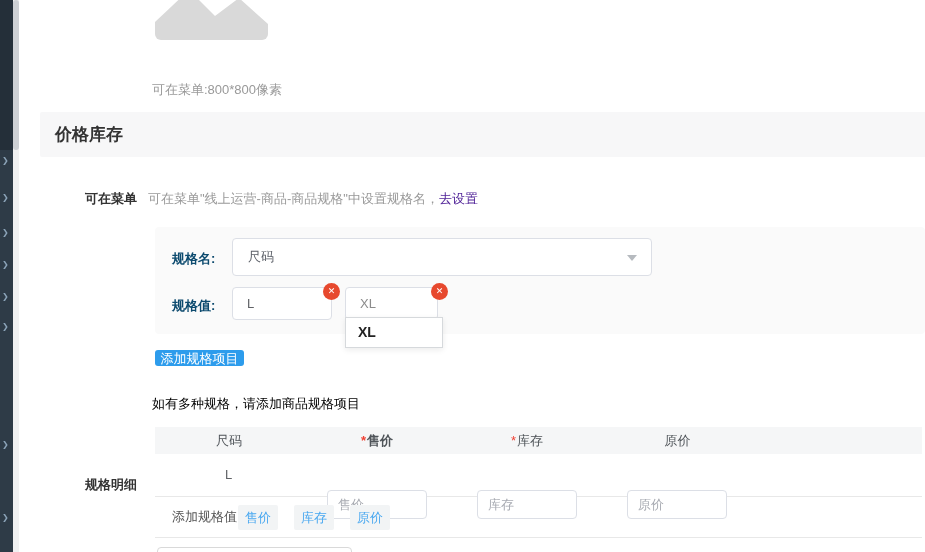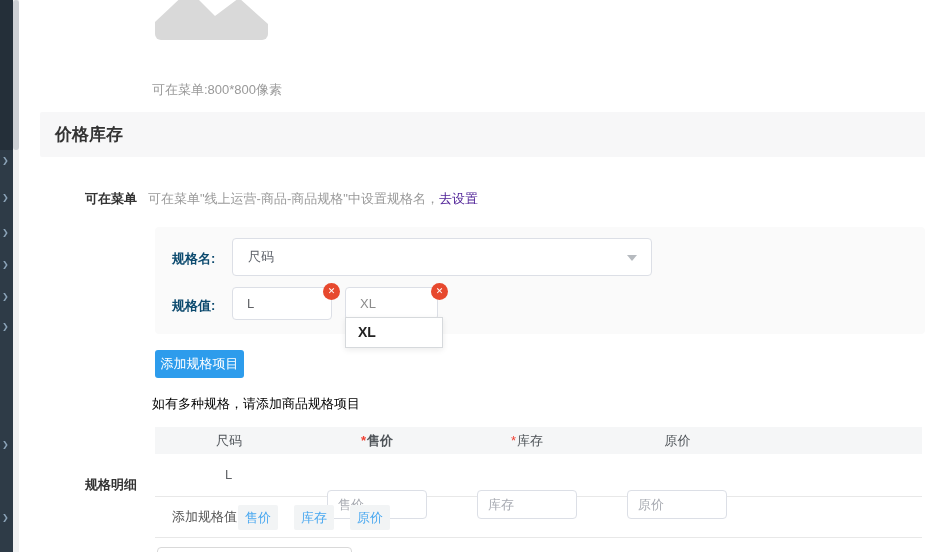--- a/index.html
+++ b/index.html
@@ -75,21 +75,21 @@
   }
   .btn-orange { left:298px; top:60px; width:85px; height:30px; background:#fbab1a; }
   .dropdown {
     left:345px; top:317px; width:98px; height:31px; background:#fff;
     border:1px solid #d6d9dc; box-shadow:0 2px 6px rgba(0,0,0,0.08); z-index:4;
   }
   .dropdown-item {
     position:absolute; left:12px; top:0; line-height:29px;
     font-size:14px; font-weight:bold; color:#222; cursor:pointer;
   }
-  .btn-blue { left:155px; top:350px; width:89px; height:28px; background:#2d9cec; }
+  .btn-blue { left:155px; top:350px; width:89px; height:16px; background:#2d9cec; }
   .multi-hint { left:152px; top:395px; font-size:13px; color:#000000; }
 
   
   .detail-label { left:85px; top:437px;margin-top:39px; }
   .table { left:155px; top:427px; width:767px; }
   .thead { position:absolute; left:0; top:0; width:767px; height:27px; background:#f5f6f7; }
   .th { position:absolute; top:0; line-height:27px; font-size:13px; color:#4f5459; text-align:center; }
   .star { color:#f04134; margin-right:1px; }
   .trow { position:absolute; left:0; top:27px; width:767px; height:43px; border-bottom:1px solid #e8e8e8; background:#fff; }
   .td-text { position:absolute; top:13px; font-size:13px; color:#606266; text-align:center; }

